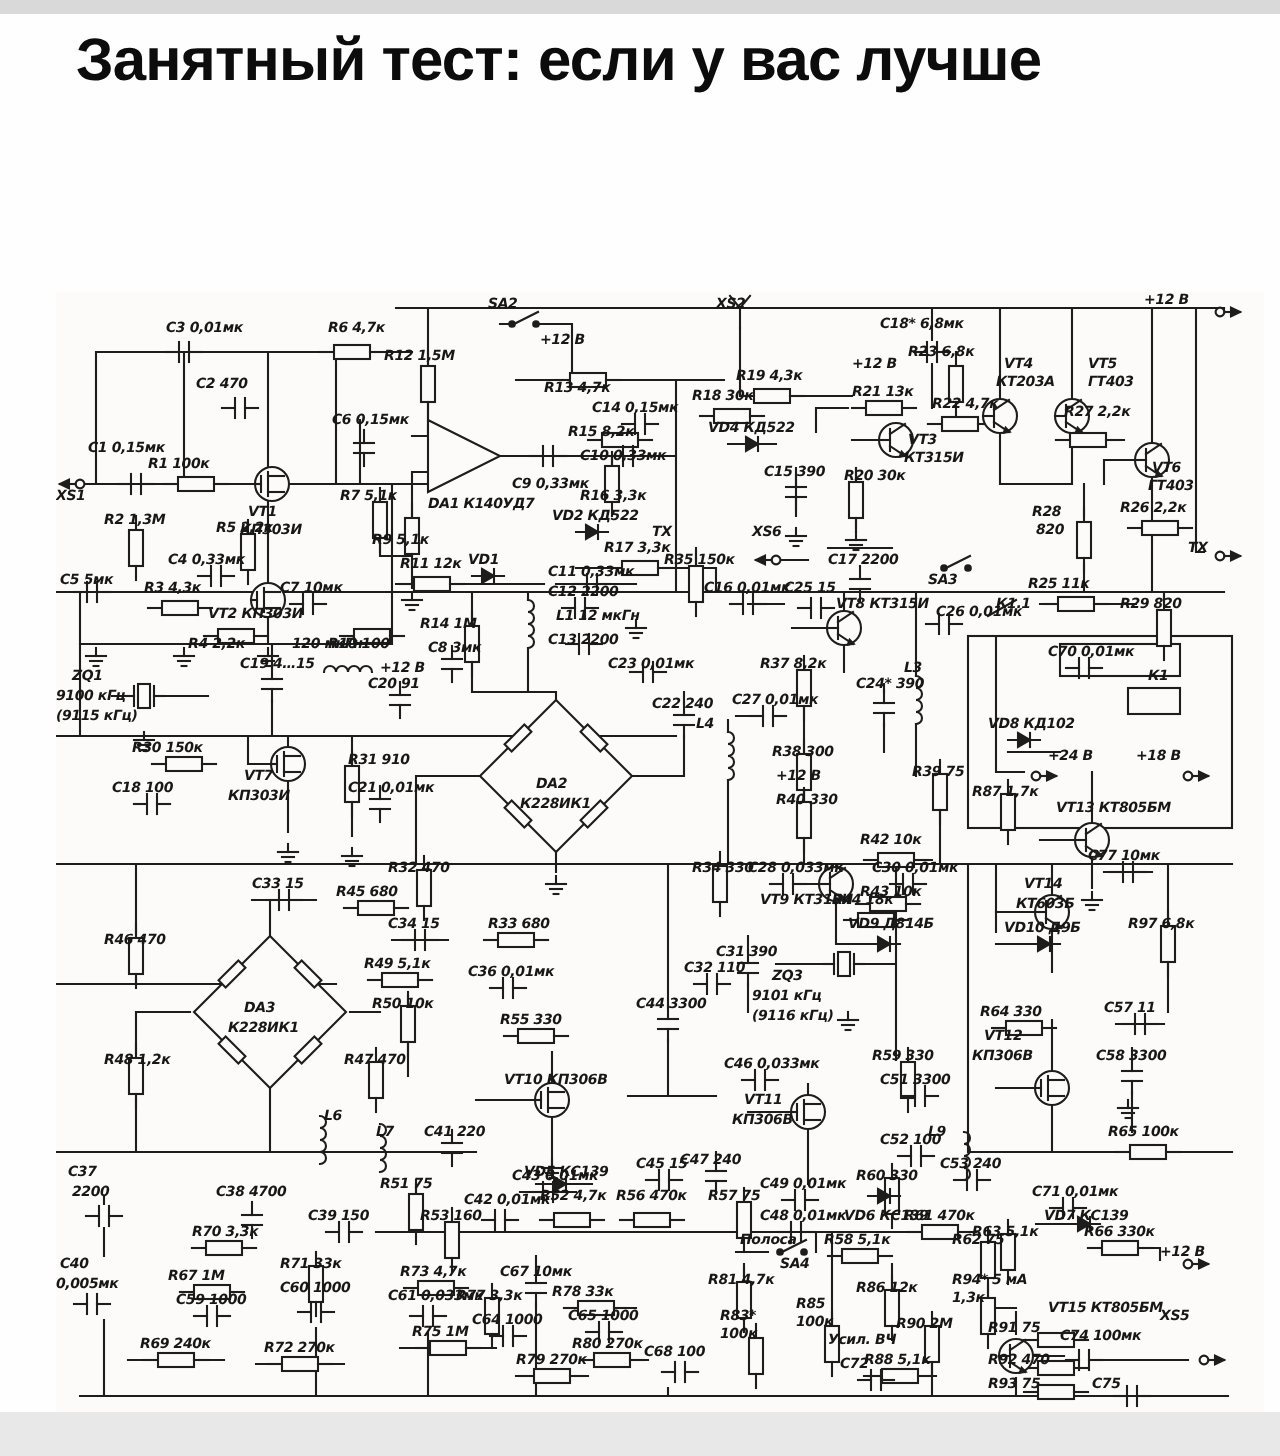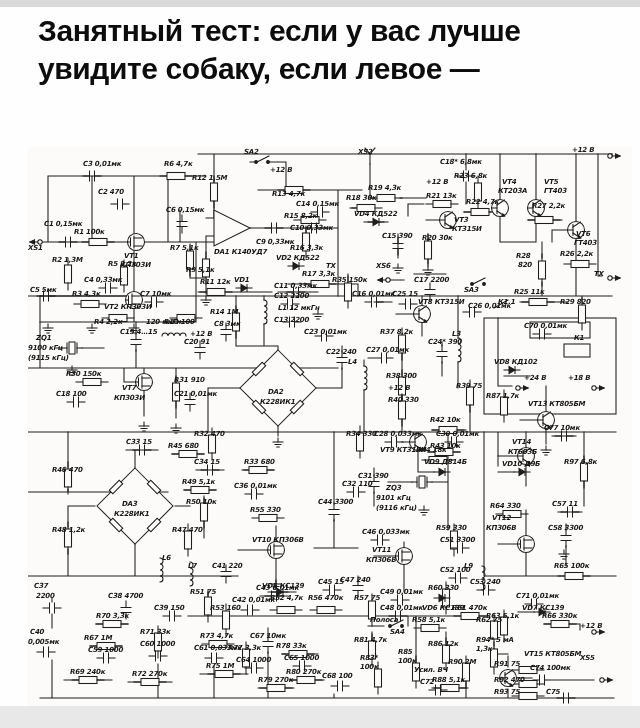--- a/index.html
+++ b/index.html
@@ -15,21 +15,20 @@
   #schem text{font:italic 700 7px "DejaVu Sans",sans-serif;fill:#171717;stroke:none;letter-spacing:-0.2px;}
 </style>
 </head>
 <body>
 
 <div class="page">
   <div class="top-strip"></div>
 
   <div class="caption">
     <div>Занятный тест: если у вас лучше</div>
-    <div>увидите собаку, если левое —</div>
   </div>
 
   <svg id="schem" width="604" height="560" viewBox="0 0 604 560" xmlns="http://www.w3.org/2000/svg">
     <defs>
       <g id="rh">
           <line x1="-16" y1="0" x2="-9" y2="0"></line>
           <rect x="-9" y="-3.5" width="18" height="7" fill="#fcfbf9"></rect>
           <line x1="9" y1="0" x2="16" y2="0"></line>
         </g>
       <g id="rv">

